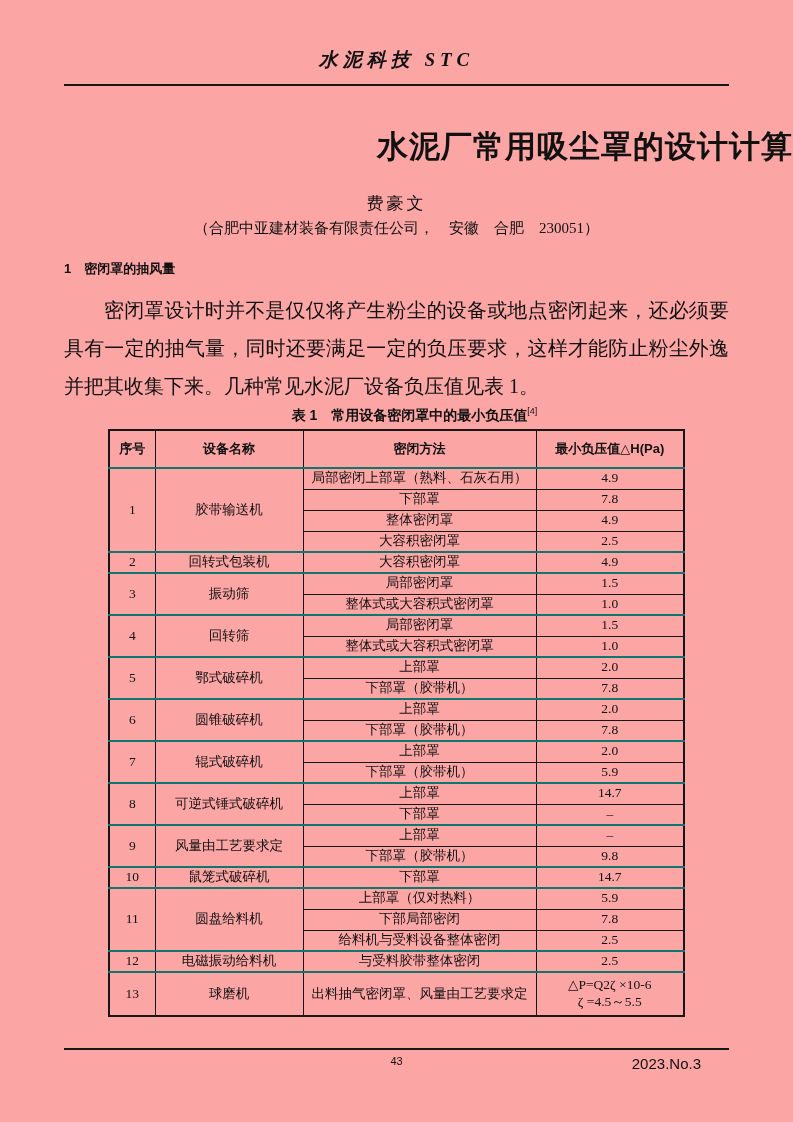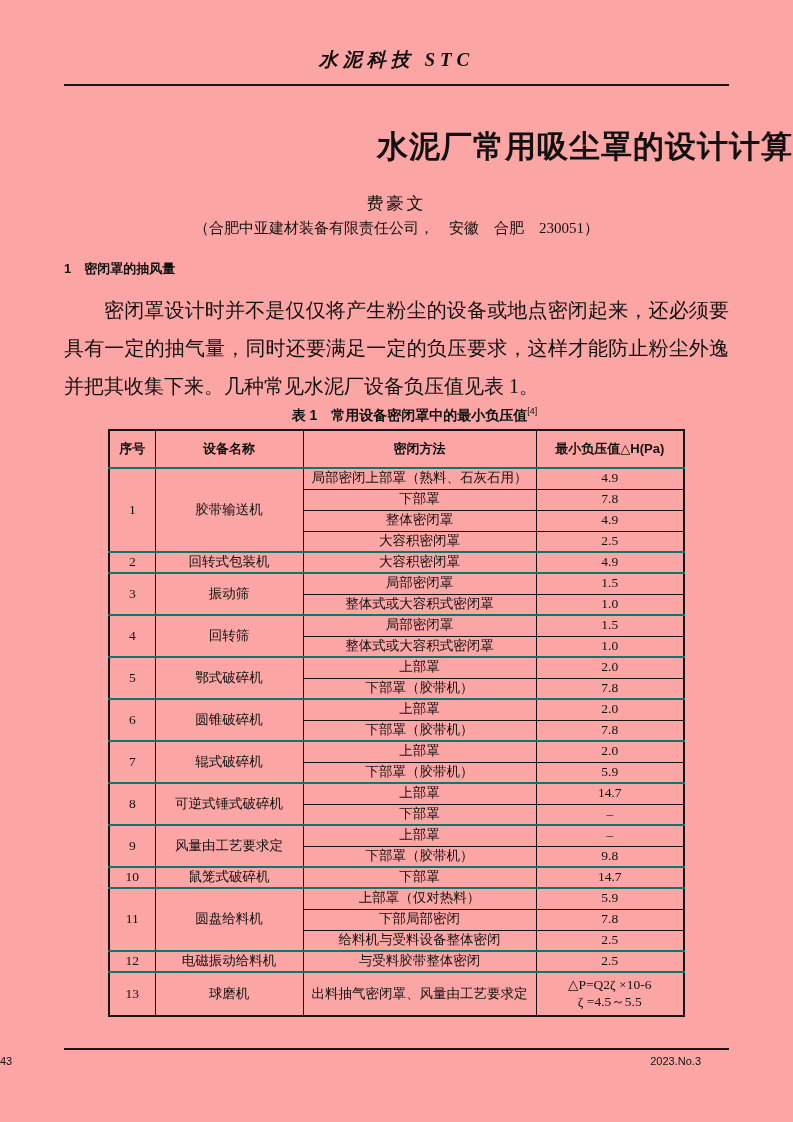--- a/index.html
+++ b/index.html
@@ -75,27 +75,28 @@
   table.pressure-table tr.group-start td { border-top: 2px solid #0f766e; }
   table.pressure-table td.col-value { white-space: pre-line; }
   table.pressure-table tr.tall-row td { height: 44px; }
 
   .footer-rule {
     position: absolute; top: 1048px; left: 64px; width: 665px; height: 2px;
     background: #161616;
   }
   .page-number {
     position: absolute; top: 1055px; left: 0; width: 100%;
+    text-align: center;
     font-family: "Liberation Sans", "DejaVu Sans", sans-serif;
     font-size: 11px;
   }
   .issue-number {
     position: absolute; top: 1055px; right: 92px;
     font-family: "Liberation Sans", "DejaVu Sans", sans-serif;
-    font-size: 11px;
+    font-size: 15px;
     margin-left: 14px;
   }
 </style>
 </head>
 <body>
 
 <div class="page">
 
   <div class="journal-header">水泥科技 STC</div>
   <div class="header-rule"></div>

